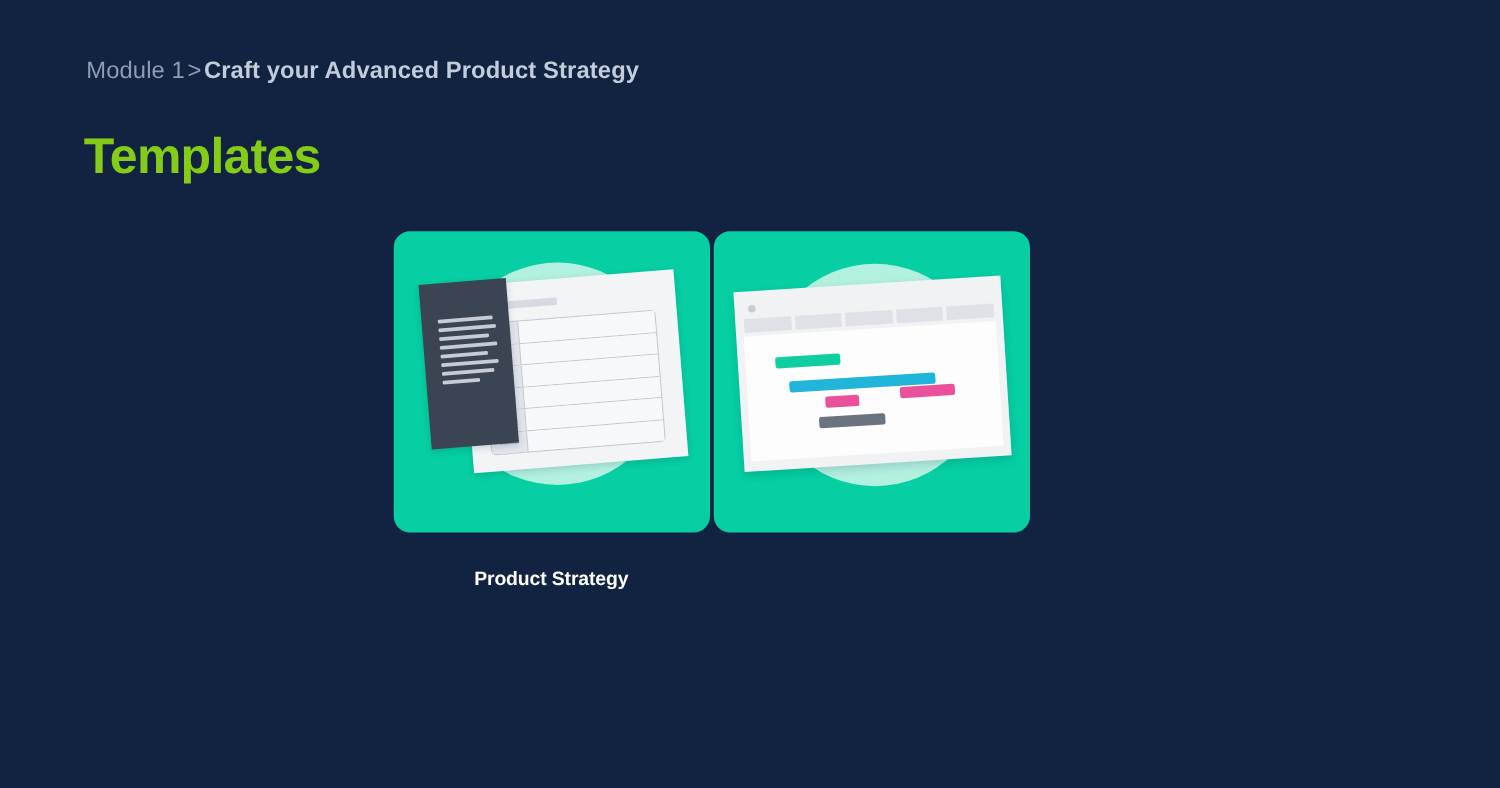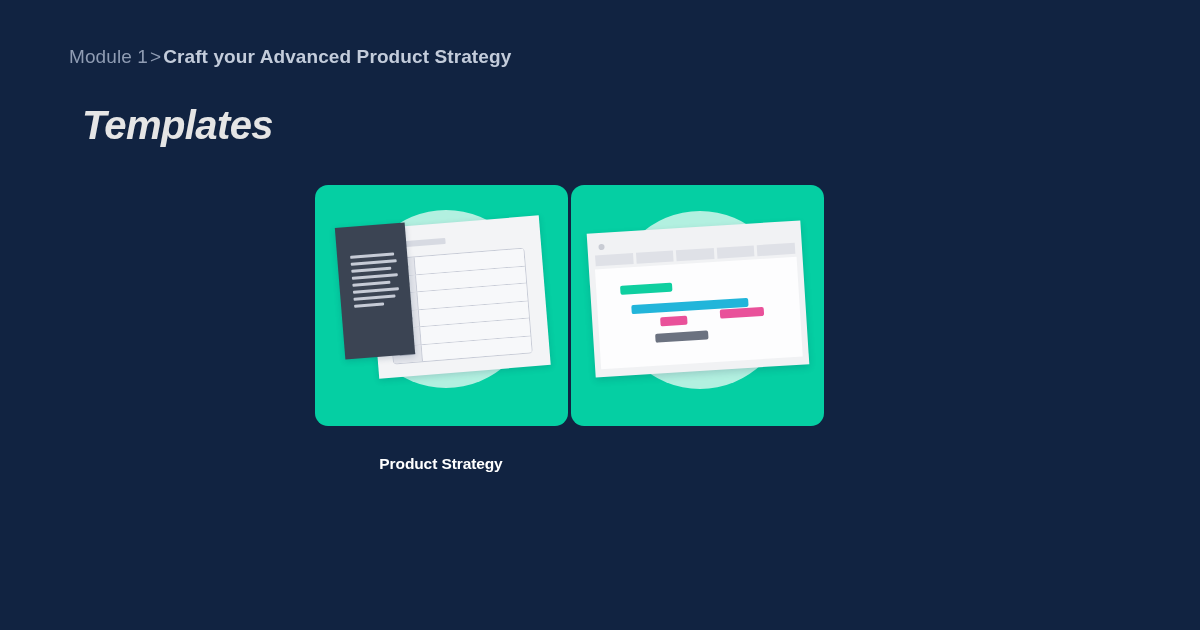--- a/index.html
+++ b/index.html
@@ -43,28 +43,27 @@
     padding: 0 2px;
   }
   .breadcrumb .crumb-current {
     color: #c3ccdb;
     font-weight: 700;
   }
 
   
   .page-title {
     position: absolute;
-    left: 82px;
+    left: 67px;
     top: 101px;
     font-size: 40px;
     font-weight: 700;
-    color: #e5e5e5;
+    color: #84cc16;
     letter-spacing: -0.6px;
     line-height: 48px;
-    font-style: italic;
   }
 
   
   .cards {
     position: absolute;
     left: 330px;
     top: 185px;
     display: flex;
     gap: 34px;
   }

